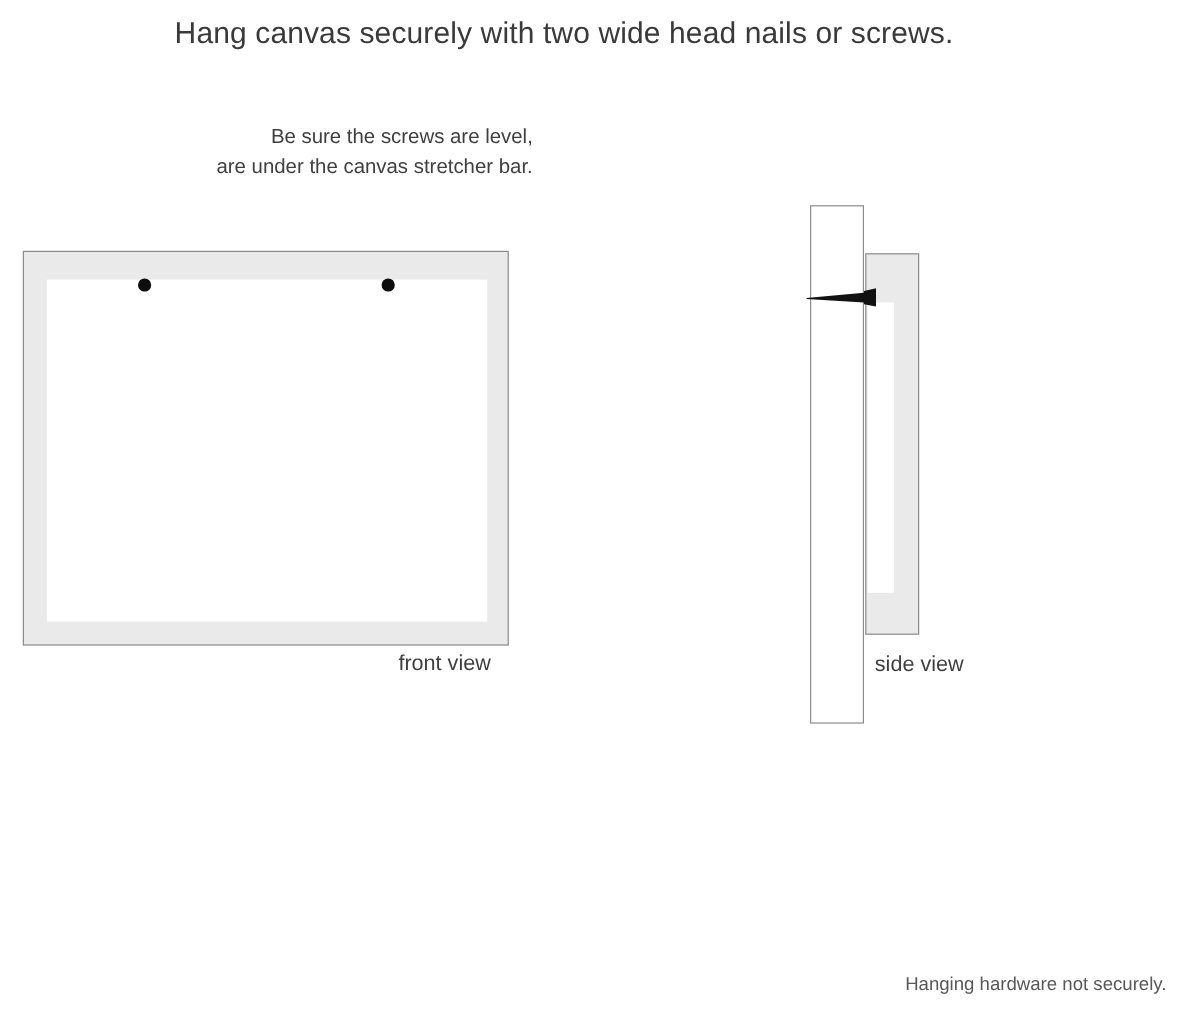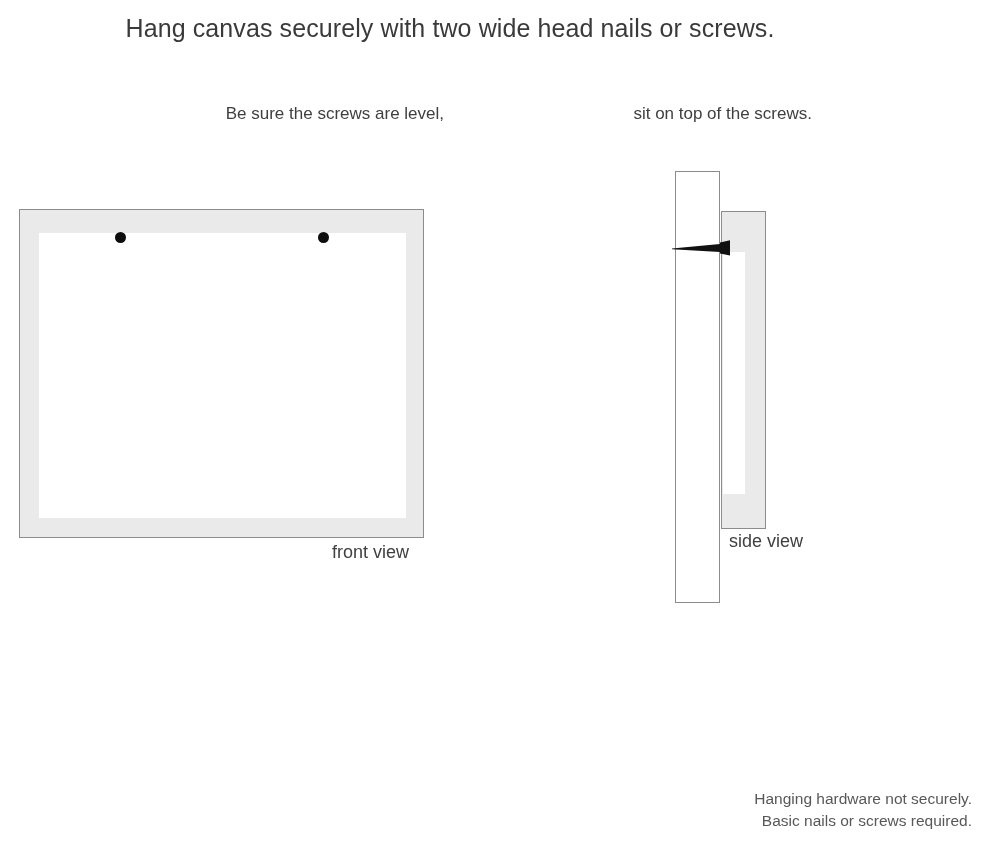--- a/index.html
+++ b/index.html
@@ -23,20 +23,21 @@
     position: absolute;
     left: 0;
     top: 14px;
     width: 900px;
     text-align: center;
     font-size: 25px;
     font-weight: 300;
     letter-spacing: 0.1px;
     color: #3a3a3a;
     white-space: nowrap;
+    padding-left: 20px;
   }
 
   
   .caption {
     position: absolute;
     text-align: right;
     font-size: 17px;
     font-weight: 400;
     line-height: 24.5px;
     color: #3f3f3f;
@@ -83,21 +84,21 @@
   .screw-dot.right { left: 318px; top: 232px; }
 
   .view-label {
     position: absolute;
     font-size: 18px;
     font-weight: 400;
     color: #3f3f3f;
     white-space: nowrap;
   }
   .label-front { left: 332px; top: 542px; }
-  .label-side  { left: 729px; top: 531px; }
+  .label-side  { left: 729px; top: 543px; }
 
   
   .side-view {
     position: absolute;
     left: 670px;
     top: 165px;
     width: 180px;
     height: 445px;
   }
   
@@ -154,24 +155,24 @@
   }
   .footer .line { display: block; white-space: nowrap; }
 </style>
 </head>
 <body>
 
 <div class="title">Hang canvas securely with two wide head nails or screws.</div>
 
 <div class="caption caption-left">
   <span class="line">Be sure the screws are level,</span>
+  <span class="line">are under the canvas stretcher bar.</span>
 </div>
 
 <div class="caption caption-right">
-  <span class="line">sit on top of the screws.</span>
 </div>
 
 <div class="front-view">
   <div class="front-canvas-inner"></div>
 </div>
 <div class="screw-dot left"></div>
 <div class="screw-dot right"></div>
 <div class="view-label label-front">front view</div>
 
 <div class="side-view">
@@ -185,14 +186,13 @@
       <polygon points="0,9.4 48,5.0 48,13.0 0,10.2" fill="#111111"></polygon>
 
       <polygon points="48,3.4 58,1.2 58,16.4 48,14.6" fill="#111111"></polygon>
     </svg>
   </div>
 </div>
 <div class="view-label label-side">side view</div>
 
 <div class="footer">
   <span class="line">Hanging hardware not securely.</span>
-  <span class="line">Basic nails or screws required.</span>
 </div>
 
 </body></html>

